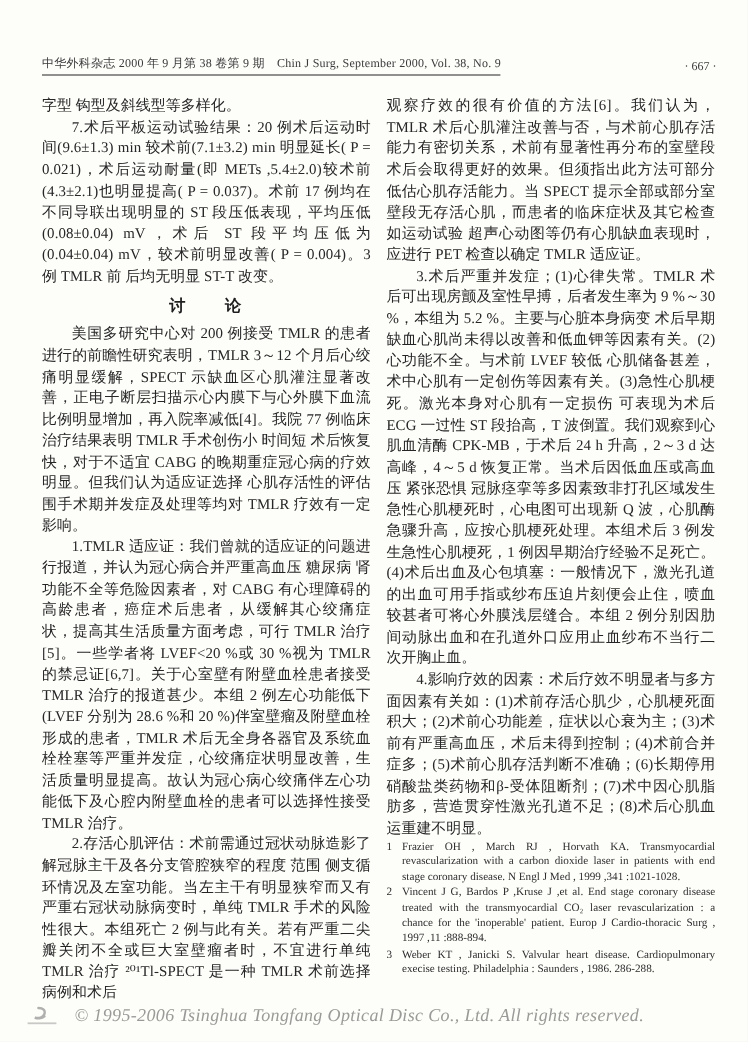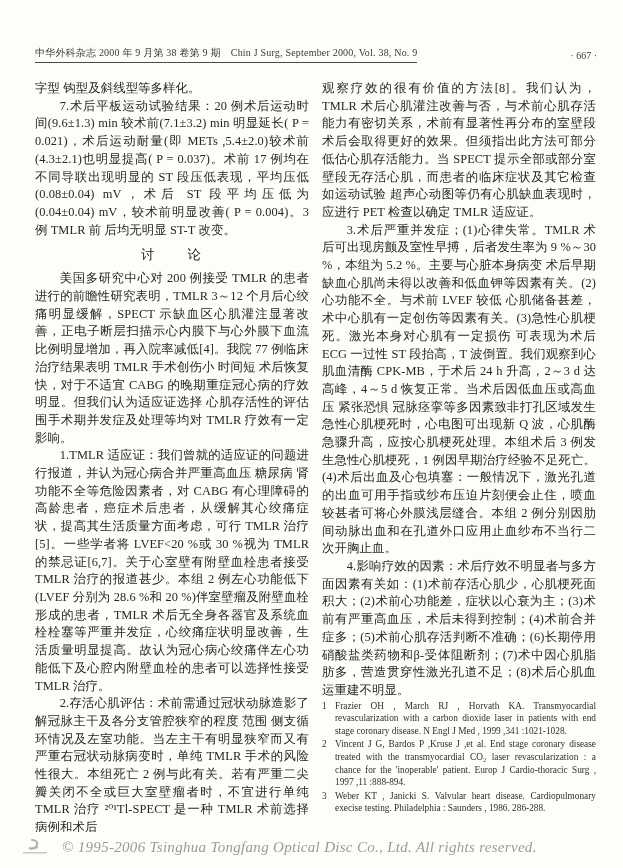--- a/index.html
+++ b/index.html
@@ -46,20 +46,21 @@
     text-justify:inter-ideograph;
     letter-spacing:.1px;
   }
   .col p.indent{text-indent:2em;}
   .heading{
     text-align:center;
     font-size:13.5px;
     letter-spacing:2px;
     margin:7px 0 6px 0;
     color:#1f1f1f;
+    font-weight:bold;
   }
   .refs-heading{
     text-align:center;
     font-size:12.5px;
     letter-spacing:2px;
     margin:9px 0 7px 0;
     color:#1f1f1f;
   }
   .ref{
     display:flex;
@@ -102,21 +103,21 @@
     <div class="col">
       <p>字型 钩型及斜线型等多样化。</p>
       <p class="indent">7.术后平板运动试验结果：20 例术后运动时间(9.6±1.3) min 较术前(7.1±3.2) min 明显延长( P = 0.021)，术后运动耐量(即 METs ,5.4±2.0)较术前(4.3±2.1)也明显提高( P = 0.037)。术前 17 例均在不同导联出现明显的 ST 段压低表现，平均压低(0.08±0.04) mV，术后 ST 段平均压低为(0.04±0.04) mV，较术前明显改善( P = 0.004)。3 例 TMLR 前 后均无明显 ST-T 改变。</p>
       <div class="heading">讨　　论</div>
       <p class="indent">美国多研究中心对 200 例接受 TMLR 的患者进行的前瞻性研究表明，TMLR 3～12 个月后心绞痛明显缓解，SPECT 示缺血区心肌灌注显著改善，正电子断层扫描示心内膜下与心外膜下血流比例明显增加，再入院率减低[4]。我院 77 例临床治疗结果表明 TMLR 手术创伤小 时间短 术后恢复快，对于不适宜 CABG 的晚期重症冠心病的疗效明显。但我们认为适应证选择 心肌存活性的评估 围手术期并发症及处理等均对 TMLR 疗效有一定影响。</p>
       <p class="indent">1.TMLR 适应证：我们曾就的适应证的问题进行报道，并认为冠心病合并严重高血压 糖尿病 肾功能不全等危险因素者，对 CABG 有心理障碍的高龄患者，癌症术后患者，从缓解其心绞痛症状，提高其生活质量方面考虑，可行 TMLR 治疗[5]。一些学者将 LVEF&lt;20 %或 30 %视为 TMLR 的禁忌证[6,7]。关于心室壁有附壁血栓患者接受 TMLR 治疗的报道甚少。本组 2 例左心功能低下(LVEF 分别为 28.6 %和 20 %)伴室壁瘤及附壁血栓形成的患者，TMLR 术后无全身各器官及系统血栓栓塞等严重并发症，心绞痛症状明显改善，生活质量明显提高。故认为冠心病心绞痛伴左心功能低下及心腔内附壁血栓的患者可以选择性接受 TMLR 治疗。</p>
       <p class="indent">2.存活心肌评估：术前需通过冠状动脉造影了解冠脉主干及各分支管腔狭窄的程度 范围 侧支循环情况及左室功能。当左主干有明显狭窄而又有严重右冠状动脉病变时，单纯 TMLR 手术的风险性很大。本组死亡 2 例与此有关。若有严重二尖瓣关闭不全或巨大室壁瘤者时，不宜进行单纯 TMLR 治疗 ²⁰¹Tl-SPECT 是一种 TMLR 术前选择病例和术后</p>
     </div>
 
     <div class="col">
-      <p>观察疗效的很有价值的方法[8]。我们认为，TMLR 术后心肌灌注改善与否，与术前心肌存活能力有密切关系，术前有显著性再分布的室壁段术后会取得更好的效果。但须指出此方法可部分低估心肌存活能力。当 SPECT 提示全部或部分室壁段无存活心肌，而患者的临床症状及其它检查如运动试验 超声心动图等仍有心肌缺血表现时，应进行 PET 检查以确定 TMLR 适应证。</p>
+      <p>观察疗效的很有价值的方法[6]。我们认为，TMLR 术后心肌灌注改善与否，与术前心肌存活能力有密切关系，术前有显著性再分布的室壁段术后会取得更好的效果。但须指出此方法可部分低估心肌存活能力。当 SPECT 提示全部或部分室壁段无存活心肌，而患者的临床症状及其它检查如运动试验 超声心动图等仍有心肌缺血表现时，应进行 PET 检查以确定 TMLR 适应证。</p>
       <p class="indent">3.术后严重并发症；(1)心律失常。TMLR 术后可出现房颤及室性早搏，后者发生率为 9 %～30 %，本组为 5.2 %。主要与心脏本身病变 术后早期缺血心肌尚未得以改善和低血钾等因素有关。(2)心功能不全。与术前 LVEF 较低 心肌储备甚差，术中心肌有一定创伤等因素有关。(3)急性心肌梗死。激光本身对心肌有一定损伤 可表现为术后 ECG 一过性 ST 段抬高，T 波倒置。我们观察到心肌血清酶 CPK-MB，于术后 24 h 升高，2～3 d 达高峰，4～5 d 恢复正常。当术后因低血压或高血压 紧张恐惧 冠脉痉挛等多因素致非打孔区域发生急性心肌梗死时，心电图可出现新 Q 波，心肌酶急骤升高，应按心肌梗死处理。本组术后 3 例发生急性心肌梗死，1 例因早期治疗经验不足死亡。(4)术后出血及心包填塞：一般情况下，激光孔道的出血可用手指或纱布压迫片刻便会止住，喷血较甚者可将心外膜浅层缝合。本组 2 例分别因肋间动脉出血和在孔道外口应用止血纱布不当行二次开胸止血。</p>
       <p class="indent">4.影响疗效的因素：术后疗效不明显者与多方面因素有关如：(1)术前存活心肌少，心肌梗死面积大；(2)术前心功能差，症状以心衰为主；(3)术前有严重高血压，术后未得到控制；(4)术前合并症多；(5)术前心肌存活判断不准确；(6)长期停用硝酸盐类药物和β-受体阻断剂；(7)术中因心肌脂肪多，营造贯穿性激光孔道不足；(8)术后心肌血运重建不明显。</p>
 
       <div class="ref">
         <span class="no">1</span>
         <span class="txt">Frazier OH , March RJ , Horvath KA. Transmyocardial revascularization with a carbon dioxide laser in patients with end stage coronary disease.  N Engl J Med , 1999 ,341 :1021-1028.</span>
       </div>
       <div class="ref">
         <span class="no">2</span>
         <span class="txt">Vincent J G, Bardos P ,Kruse J ,et al.  End stage coronary disease treated with the transmyocardial CO₂ laser revascularization : a chance for the 'inoperable' patient.  Europ J Cardio-thoracic Surg , 1997 ,11 :888-894.</span>

